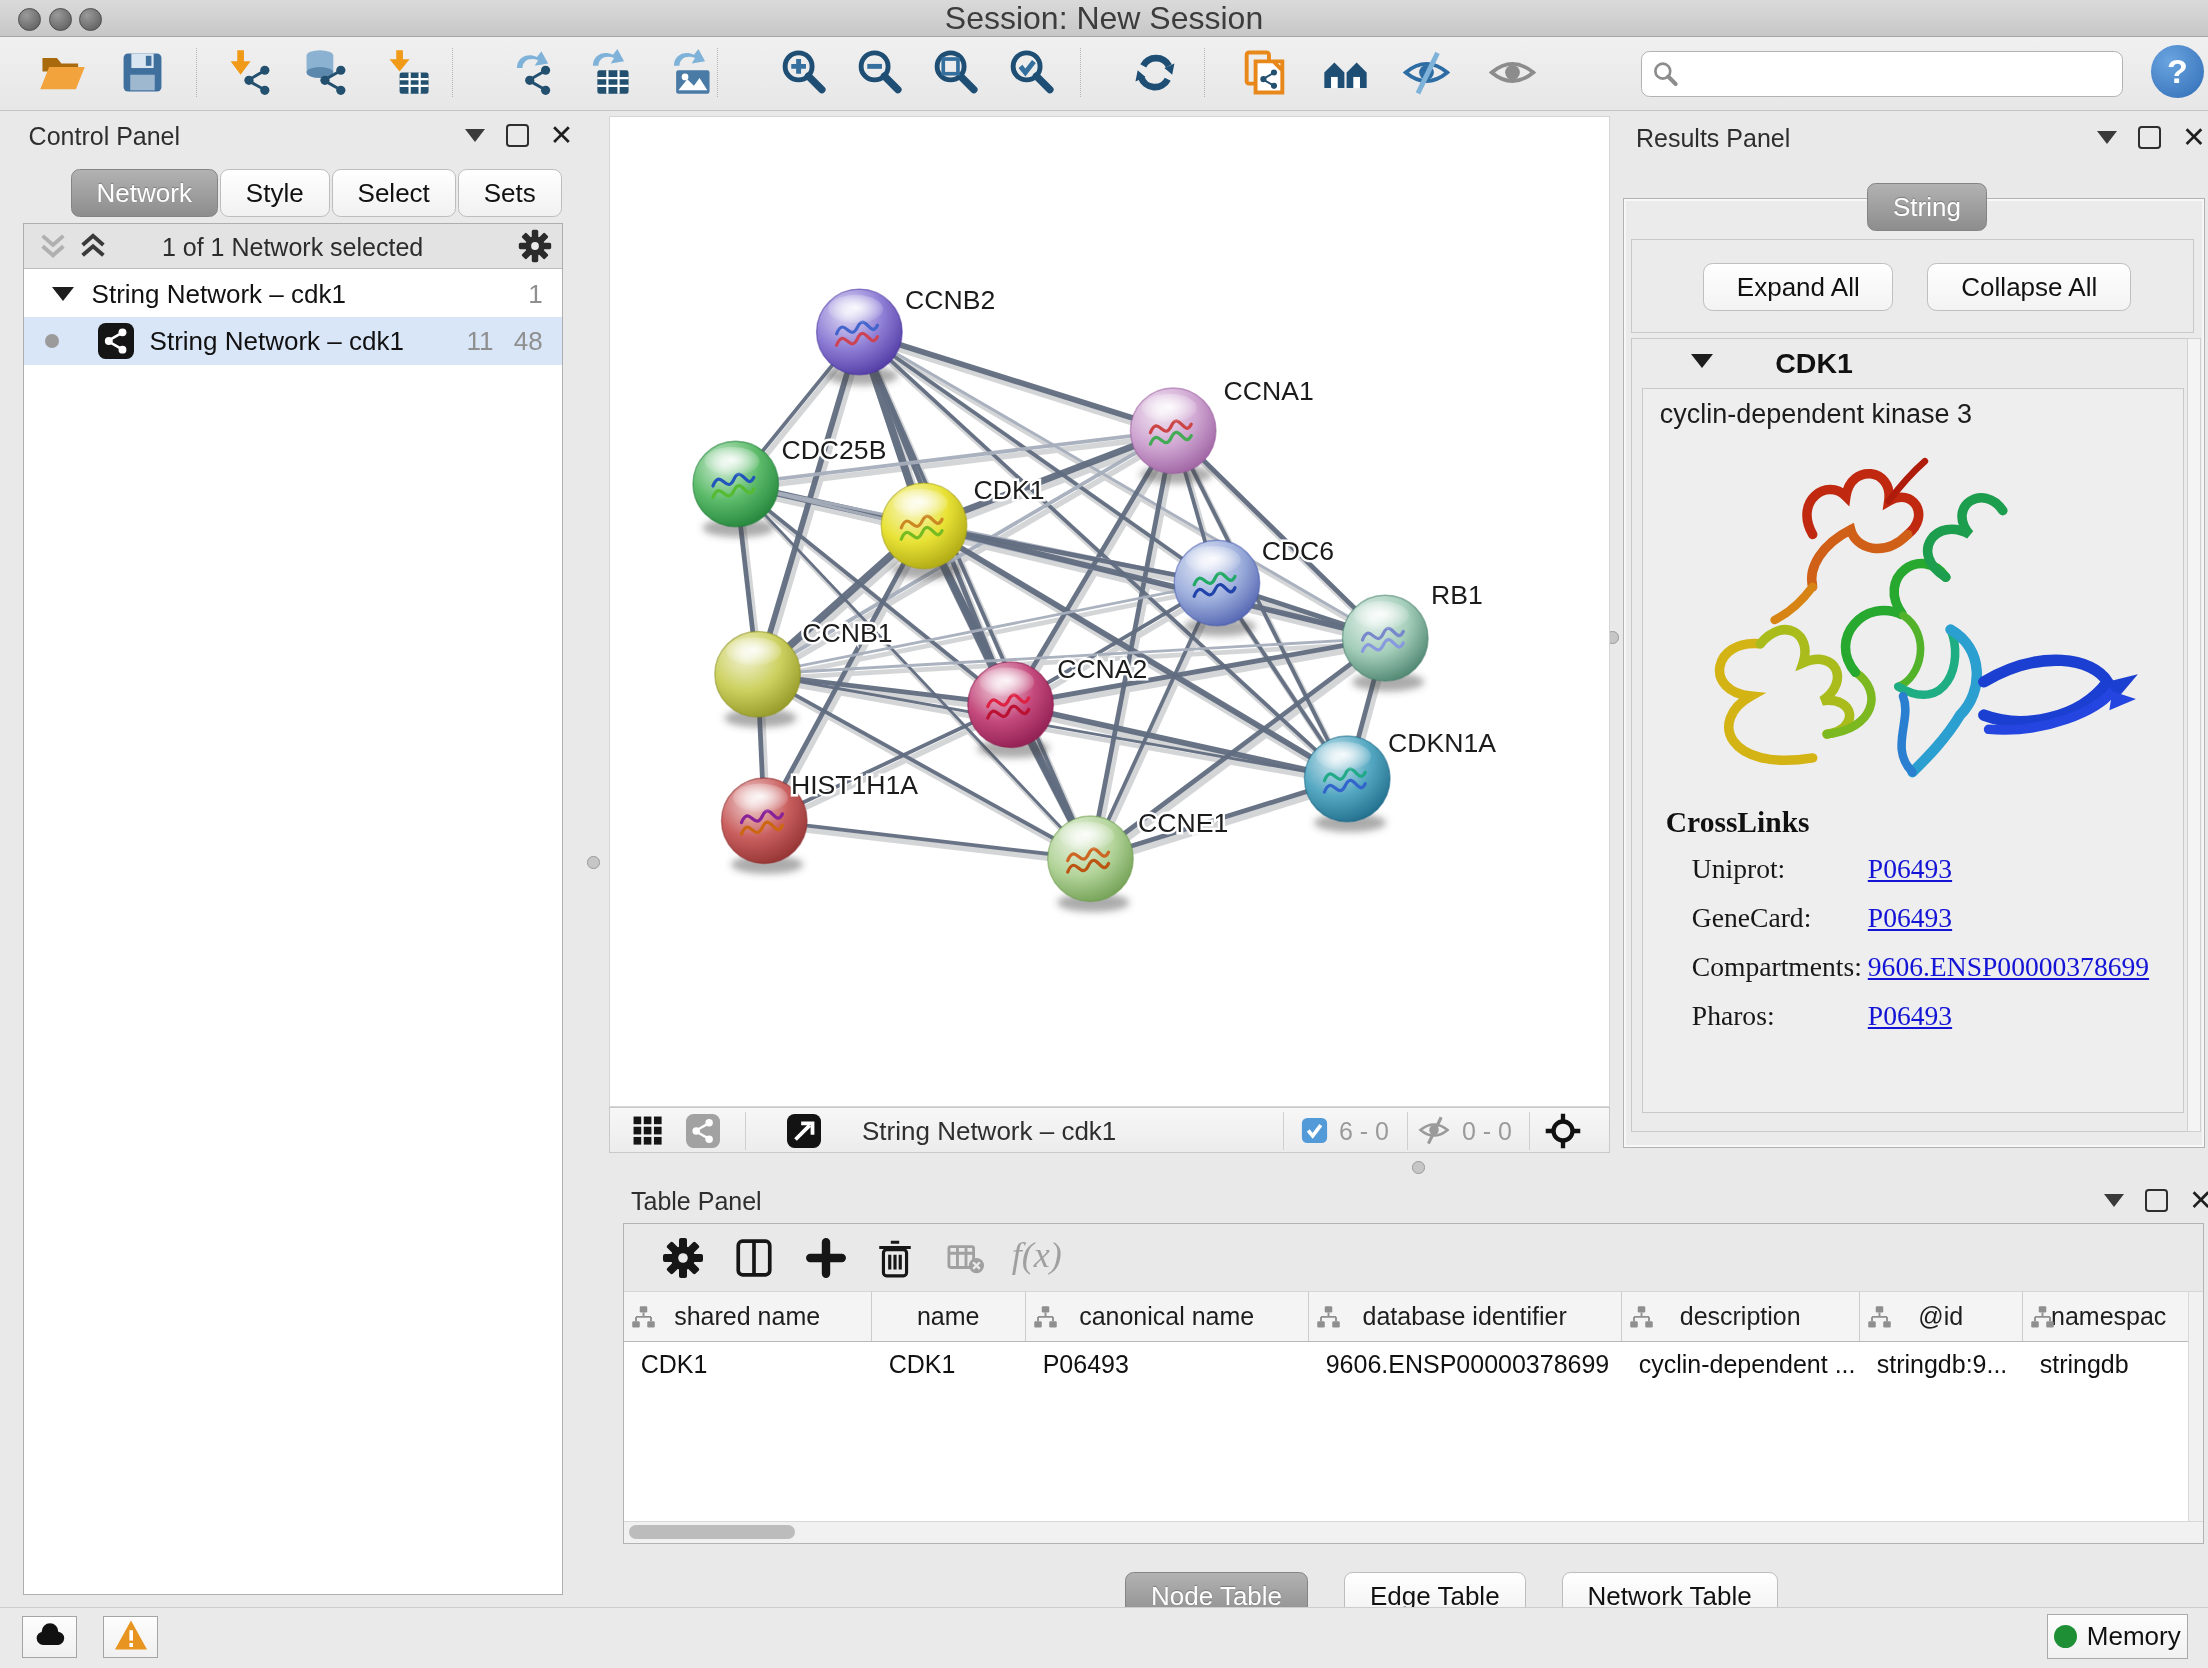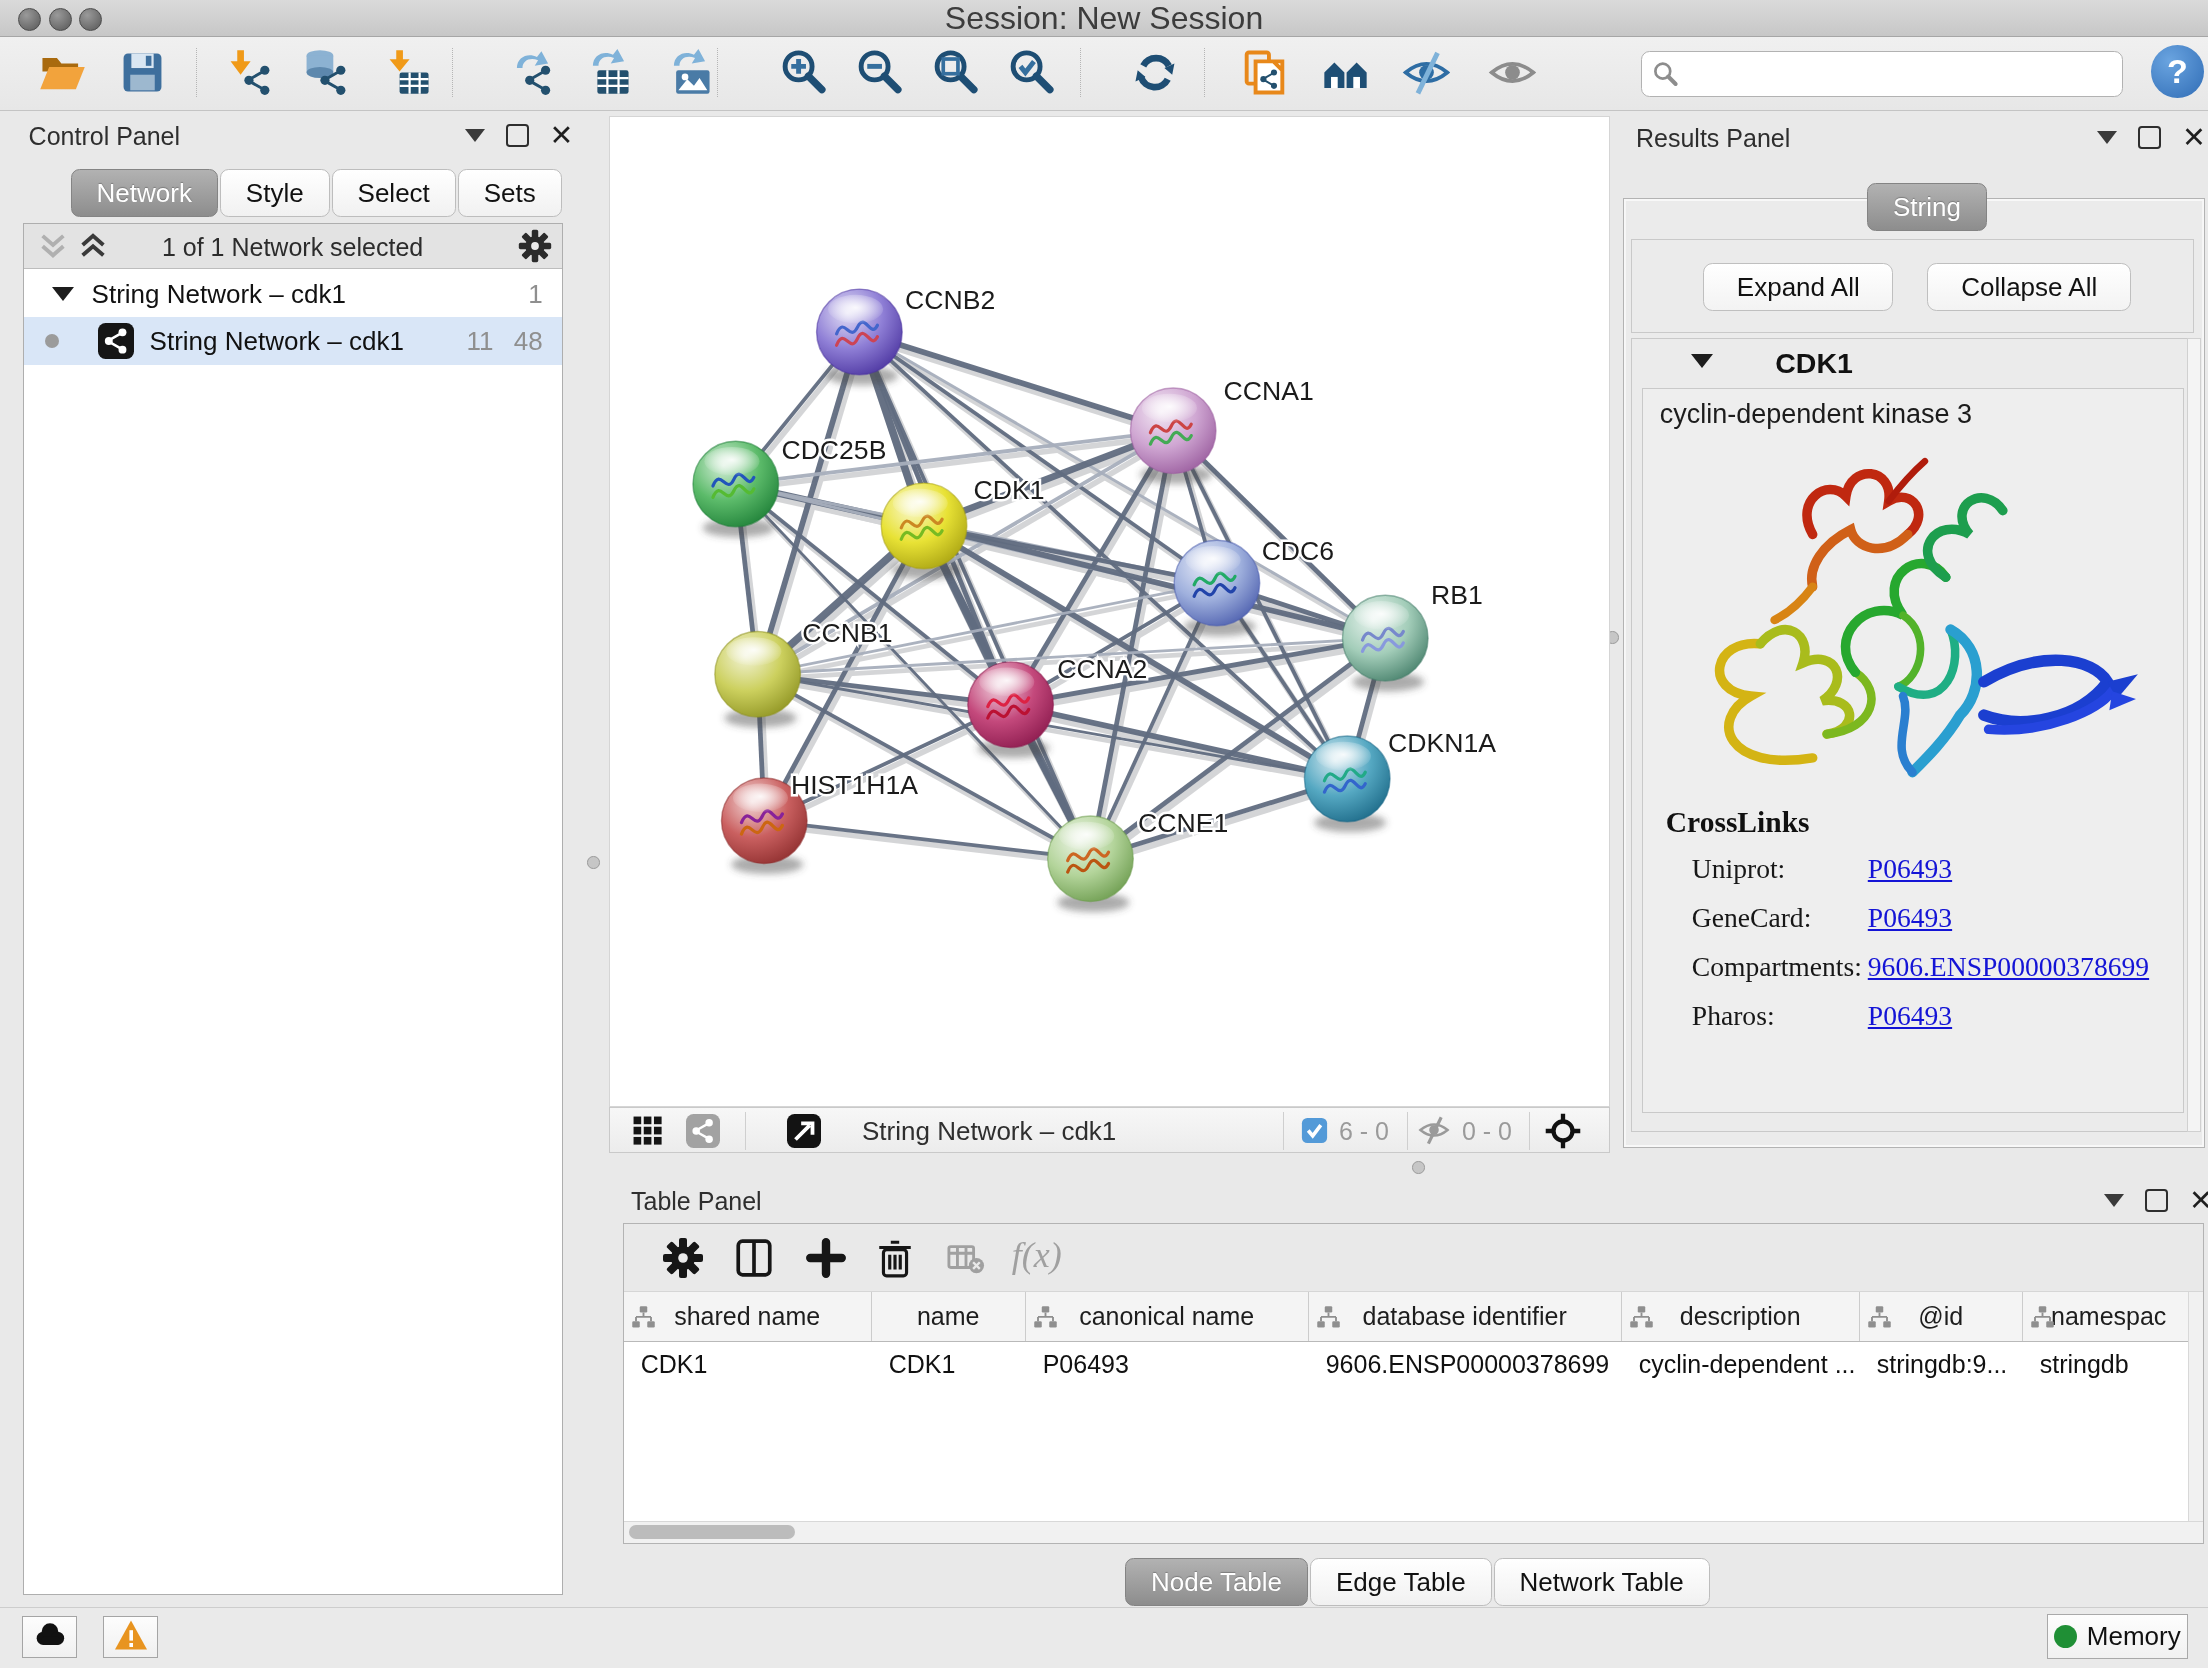--- a/index.html
+++ b/index.html
@@ -102,21 +102,21 @@
   #tbl-head{display:flex;height:49px;background:#f4f4f4;border-bottom:1.9px solid #b9b9b9;}
   .th{position:relative;display:flex;align-items:center;justify-content:center;
     border-right:1px solid #cccccc;font-size:25px;color:#1d1d1d;box-sizing:border-box;flex:none;}
   .th .tree-ic{position:absolute;left:7.6px;top:13.3px;width:25px;height:25px;color:#8f8f8f;}
   .tr{display:flex;height:44px;align-items:center;}
   .td{padding-left:17px;font-size:25px;color:#111;box-sizing:border-box;flex:none;
     white-space:nowrap;overflow:hidden;}
   #hscroll{height:21px;background:#f1f1f1;border-top:1px solid #d8d8d8;position:relative;}
   #hthumb{position:absolute;left:5.7px;top:2.9px;width:166px;height:14.3px;border-radius:7.6px;background:#bcbcbc;}
   #vscroll{position:absolute;right:0;top:0;width:13.3px;height:100%;background:#f1f1f1;border-left:1px solid #d8d8d8;}
-  #tp-tabs{position:absolute;left:509px;top:379px;display:flex;}
+  #tp-tabs{position:absolute;left:509px;top:393px;display:flex;gap:34px;}
   
   #status-bar{left:0;top:1607px;width:2208px;height:61px;background:#eaeaea;border-top:1px solid #cdcdcd;}
   .sb-btn{position:absolute;top:7.6px;width:55px;height:42px;background:linear-gradient(#fdfdfd,#f0f0f0);
     border:1.9px solid #a5a5a5;cursor:pointer;}
   #memory-btn{position:absolute;left:2047px;top:5.7px;width:141px;height:45px;background:linear-gradient(#fdfdfd,#f1f1f1);
     border:1.9px solid #a9a9a9;font-size:26px;color:#111;cursor:pointer;display:flex;align-items:center;justify-content:center;gap:9.5px;}
   #mem-dot{width:23px;height:23px;border-radius:50%;background:#1f8f35;display:inline-block;}
   .grip{position:absolute;width:10.5px;height:10.5px;border-radius:50%;background:#c6c6c6;border:1px solid #9b9b9b;}
   .hdr-controls{position:absolute;display:flex;gap:21px;align-items:center;}
 </style>

